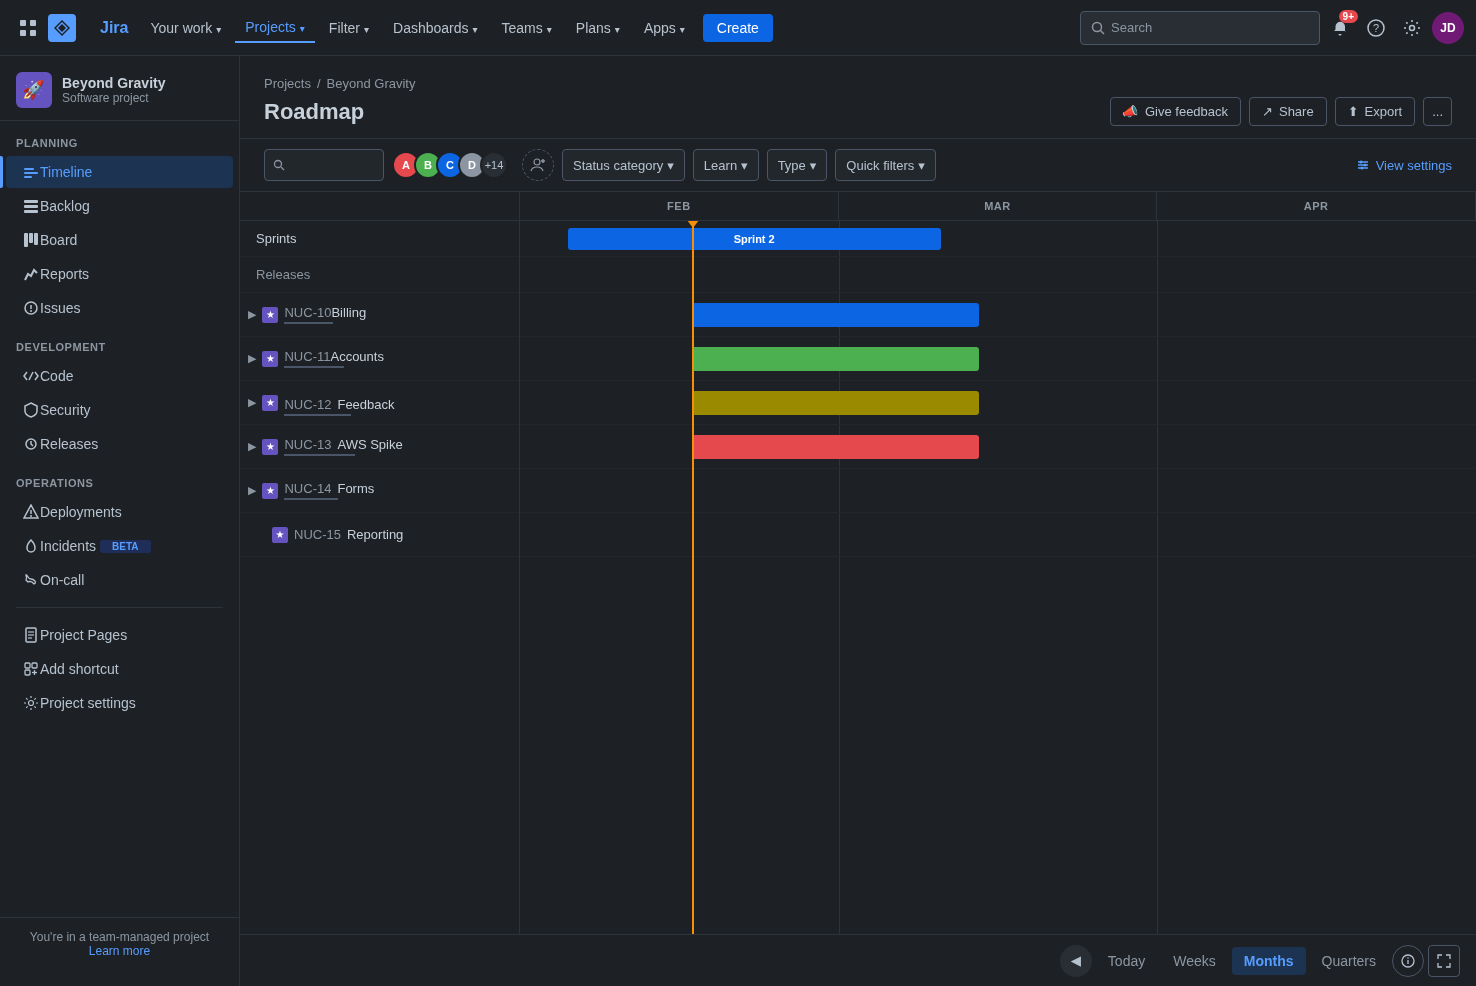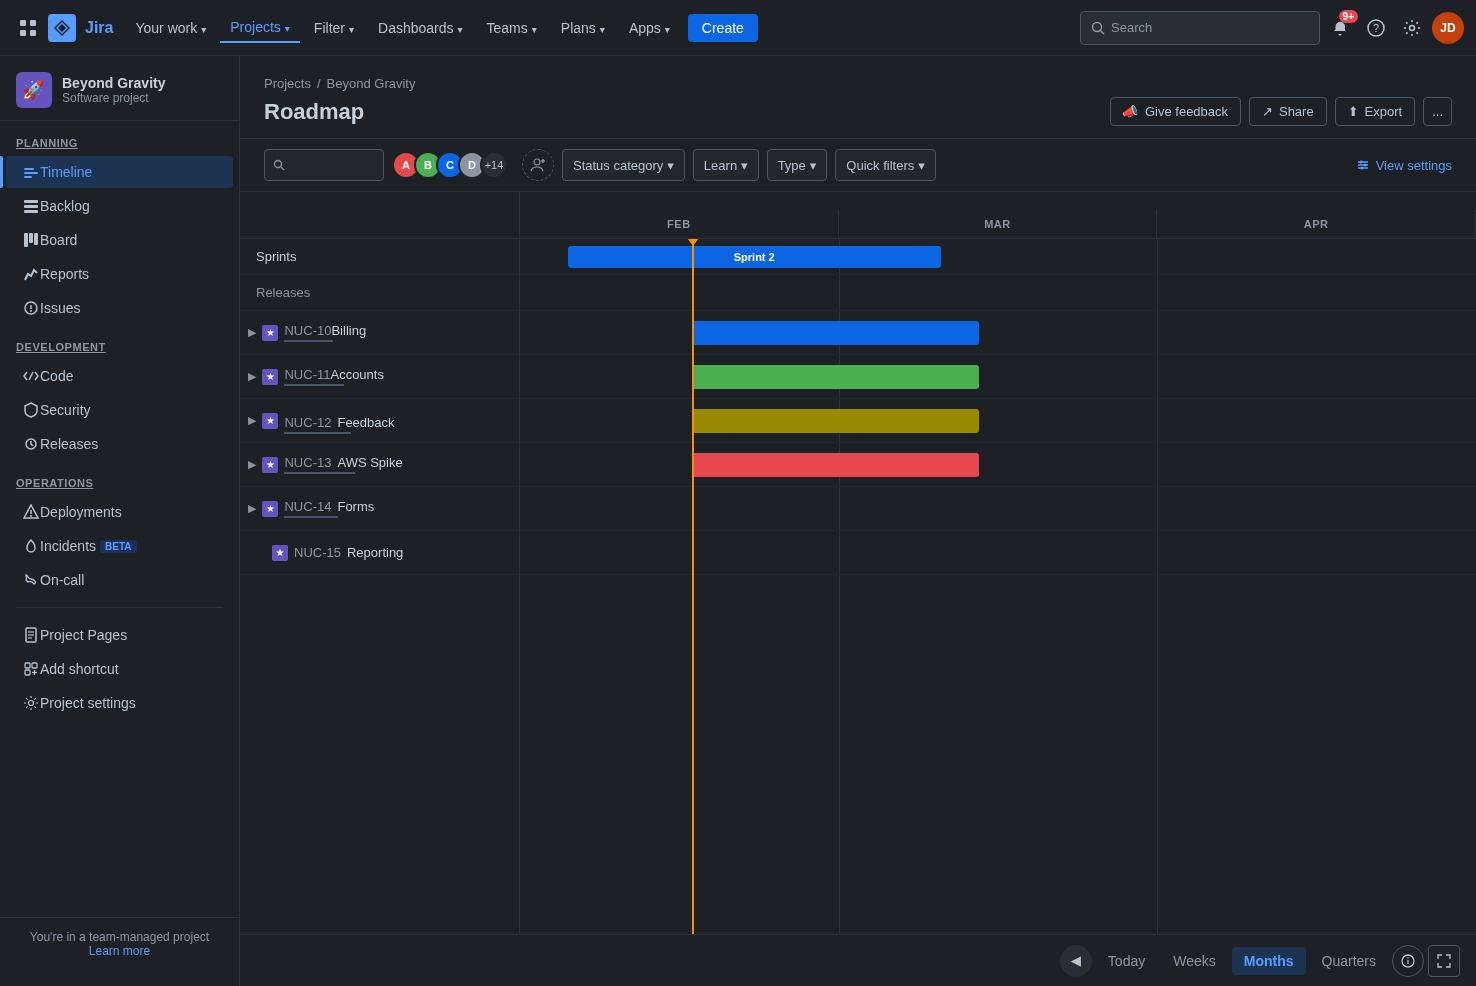--- a/index.html
+++ b/index.html
@@ -12,21 +12,21 @@
       border-bottom: 1px solid #2c333a;
       display: flex;
       align-items: center;
       padding: 0 12px;
       gap: 4px;
       position: fixed;
       top: 0; left: 0; right: 0;
       z-index: 100;
     }
     .nav-logo {
-      display: flex; align-items: center; gap: 9px;
+      display: flex; align-items: center; gap: 24px;
       color: #579dff;
       font-weight: 700;
       font-size: 16px;
       margin-right: 8px;
     }
     .nav-logo-icon {
       width: 28px; height: 28px;
       background: #579dff;
       border-radius: 4px;
       display: flex; align-items: center; justify-content: center;
@@ -86,21 +86,21 @@
       font-size: 10px;
       font-weight: 700;
       border-radius: 10px;
       padding: 1px 4px;
       min-width: 16px;
       text-align: center;
     }
     .avatar {
       width: 32px; height: 32px;
       border-radius: 50%;
-      background: #c2410c;
+      background: #701a75;
       display: flex; align-items: center; justify-content: center;
       color: #fff;
       font-size: 12px;
       font-weight: 600;
       cursor: pointer;
     }
 
     
     .app-layout {
       display: flex;
@@ -137,21 +137,20 @@
     .project-name { color: #c7d1db; font-weight: 600; font-size: 14px; }
     .project-type { color: #8c96a2; font-size: 12px; }
 
     .sidebar-section-label {
       font-size: 11px;
       font-weight: 600;
       color: #8c96a2;
       text-transform: uppercase;
       letter-spacing: 0.05em;
       padding: 16px 16px 6px;
-      text-decoration: underline;
     }
     .sidebar-item {
       display: flex;
       align-items: center;
       padding: 7px 16px;
       cursor: pointer;
       border-radius: 4px;
       margin: 1px 6px;
       color: #b6c2cf;
       font-size: 14px;
@@ -171,21 +170,21 @@
       border-radius: 0 2px 2px 0;
     }
     .sidebar-item .icon { width: 18px; height: 18px; display: flex; align-items: center; justify-content: center; flex-shrink: 0; }
     .sidebar-divider { height: 1px; background: #2c333a; margin: 10px 16px; }
 
     .beta-badge {
       background: #1f2e58;
       color: #579dff;
       font-size: 10px;
       font-weight: 700;
-      padding: 1px 5px;
+      padding: 1px 12px;
       border-radius: 3px;
       margin-left: 4px;
     }
     .sidebar-footer {
       margin-top: auto;
       padding: 12px 16px;
       color: #8c96a2;
       font-size: 12px;
       text-align: center;
       border-top: 1px solid #2c333a;
@@ -314,21 +313,20 @@
       flex-shrink: 0;
       border-right: 1px solid #2c333a;
       padding: 8px 16px;
       color: #8c96a2;
       font-size: 12px;
     }
     .gantt-months {
       flex: 1;
       display: grid;
       grid-template-columns: 1fr 1fr 1fr;
-      margin-top: 18px;
     }
     .gantt-month {
       text-align: center;
       padding: 8px;
       font-size: 11px;
       font-weight: 600;
       color: #8c96a2;
       text-transform: uppercase;
       letter-spacing: 0.05em;
       border-right: 1px solid #2c333a;

